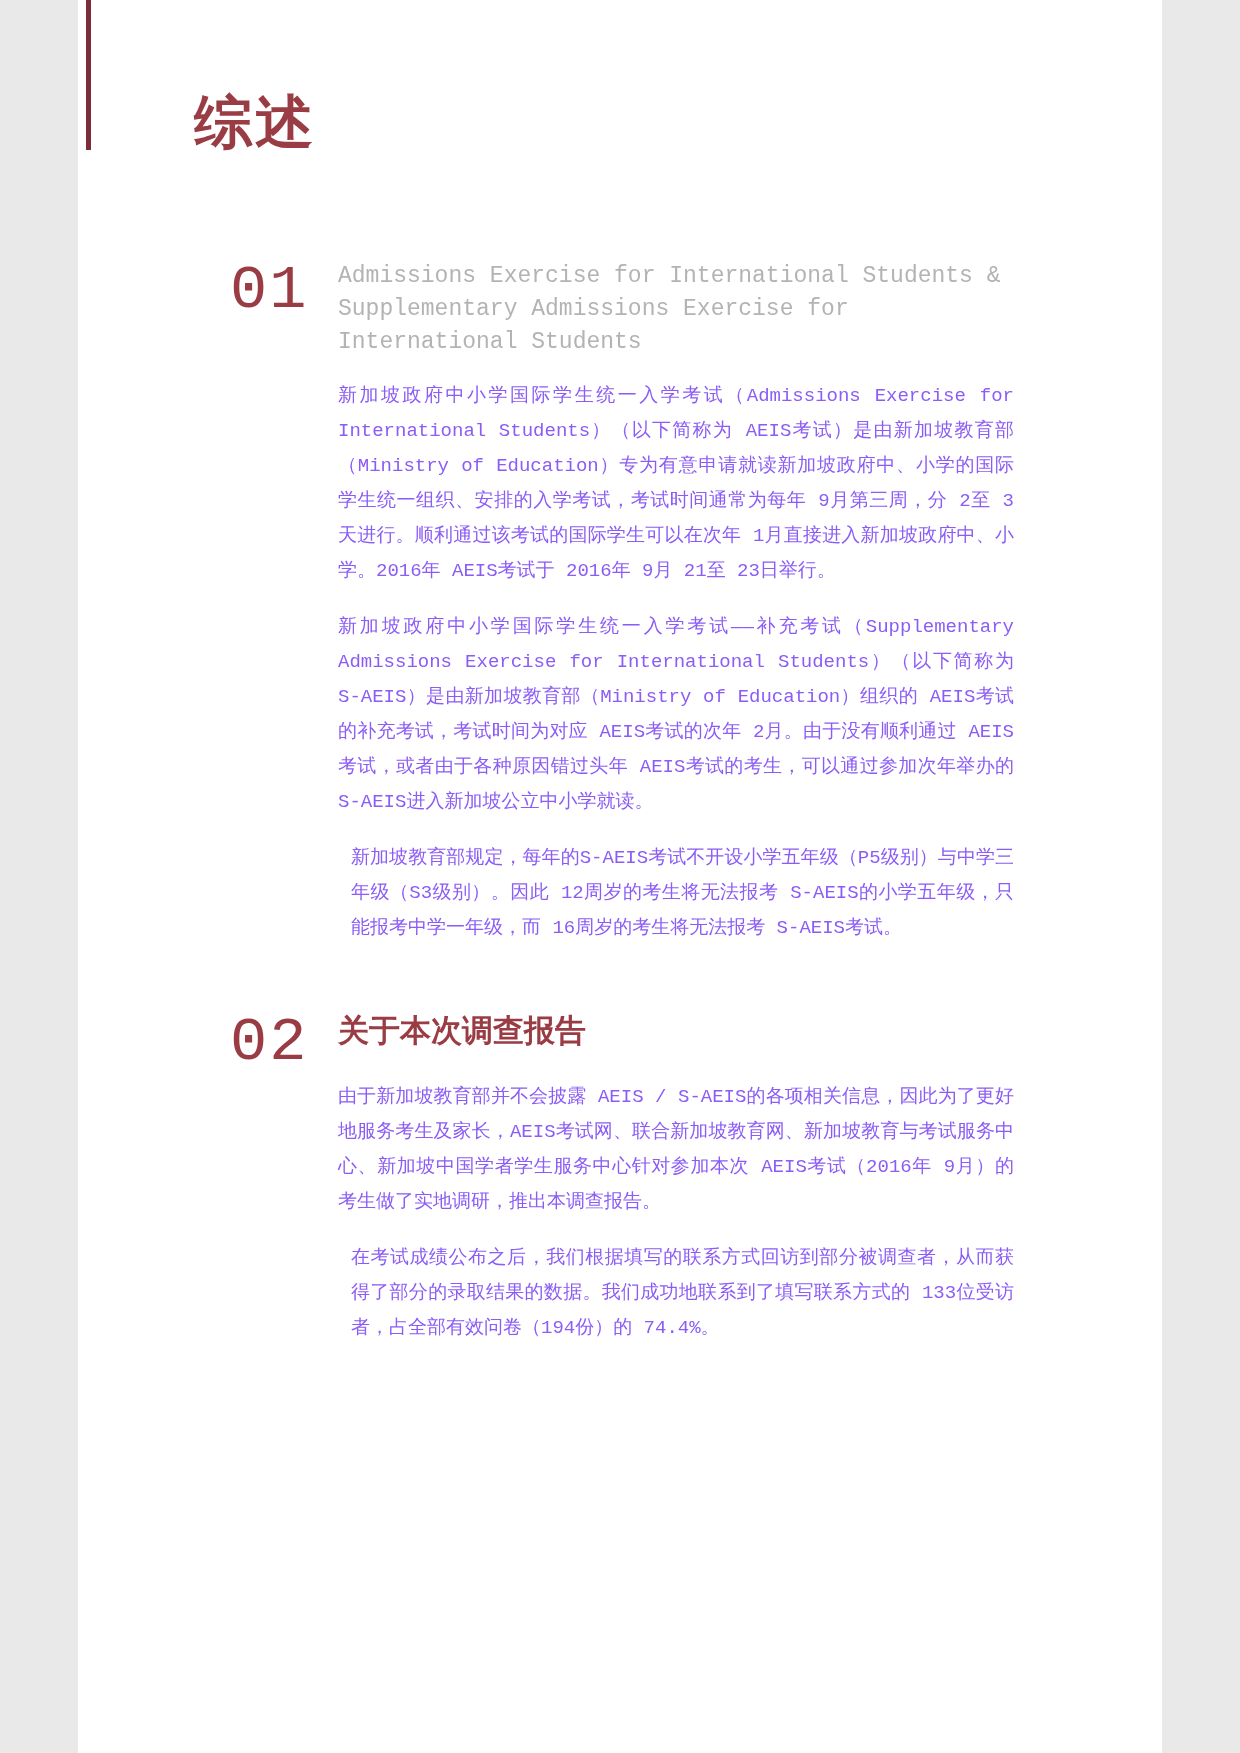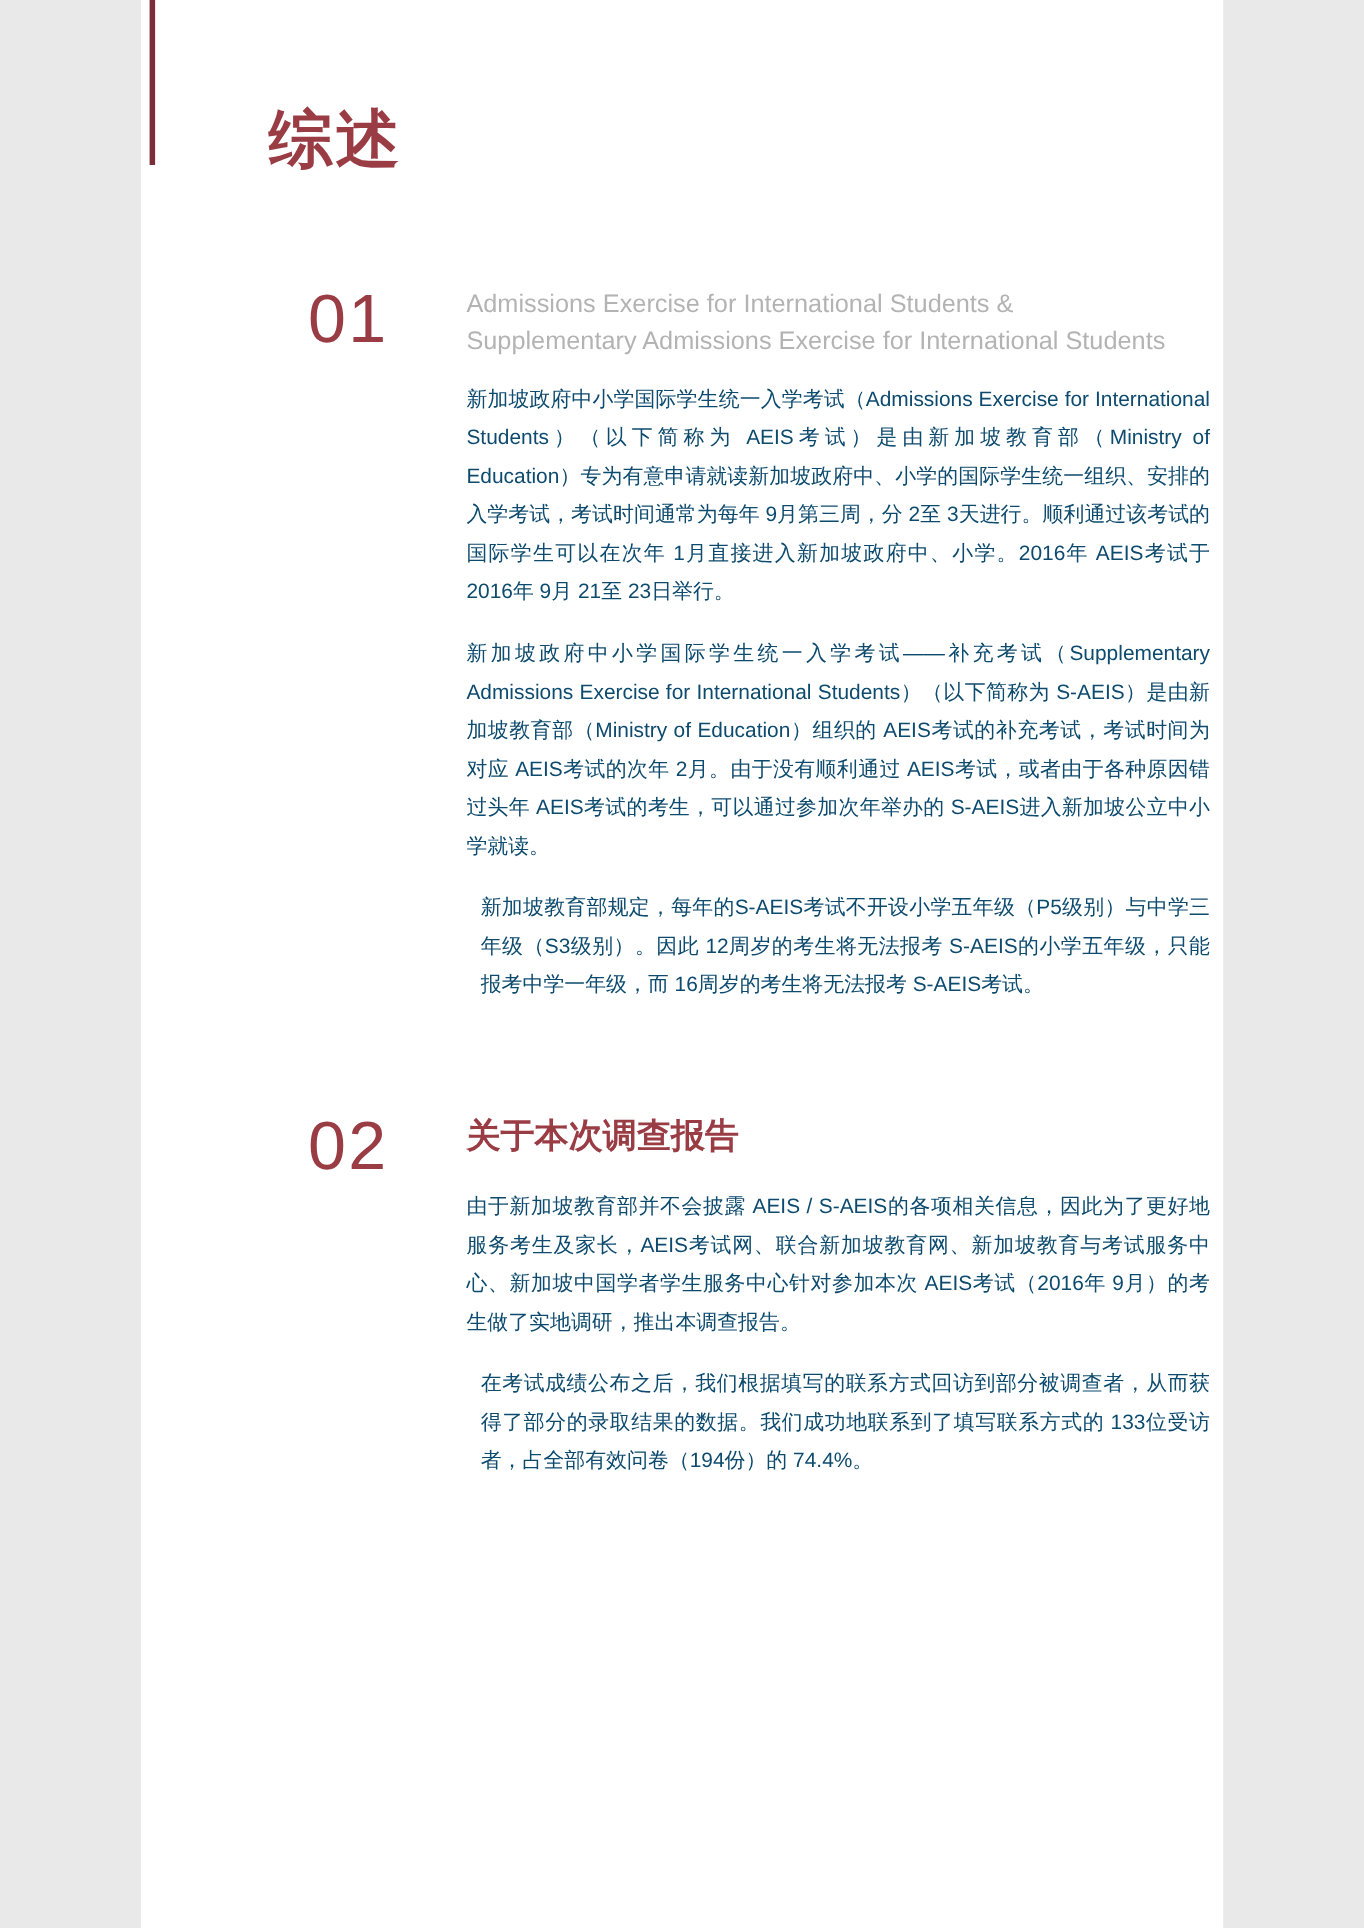--- a/index.html
+++ b/index.html
@@ -1,23 +1,23 @@
 <!DOCTYPE html>
 <html><head>
 <meta charset="utf-8">
 <style>
   html, body { margin: 0; padding: 0; background: #e9e9e9; }
   .page {
     position: relative;
-    width: 984px;
+    width: 1084px;
     height: 1753px;
     margin: 0 auto;
     background: #ffffff;
     overflow: hidden;
-    font-family: Liberation Sans, sans-serif;
+    font-family: Liberation Mono, monospace;
   }
   .stripe {
     position: absolute;
     left: 8px;
     top: 0;
     width: 5px;
     height: 150px;
     background: #7c2e38;
   }
   .page-title {
@@ -29,21 +29,20 @@
     line-height: 1.2;
     font-weight: bold;
     color: #9a3c44;
     letter-spacing: 3px;
   }
   .sec {
     position: absolute;
     left: 152px;
     display: flex;
     align-items: flex-start;
-    gap: 36px;
   }
   .sec-1 { top: 260px; }
   .sec-2 { top: 1012px; }
   .sec-num {
     width: 108px;
     flex: 0 0 108px;
     font-size: 62px;
     line-height: 1.0;
     font-weight: 200;
     color: #9a3c44;
@@ -63,21 +62,21 @@
     margin: 0 0 20px 0;
     font-size: 23px;
     line-height: 33px;
     font-weight: normal;
     color: #b3b3b3;
   }
   .sec-body p {
     margin: 0 0 21px 0;
     font-size: 19px;
     line-height: 35px;
-    color: #0c4a6e;
+    color: #8b5cf6;
     text-align: justify;
   }
   .sec-body p:last-child { margin-bottom: 0; margin-left: 13px; }
 </style>
 </head>
 <body>
 
 <div class="page">
 
   <div class="stripe"></div>

